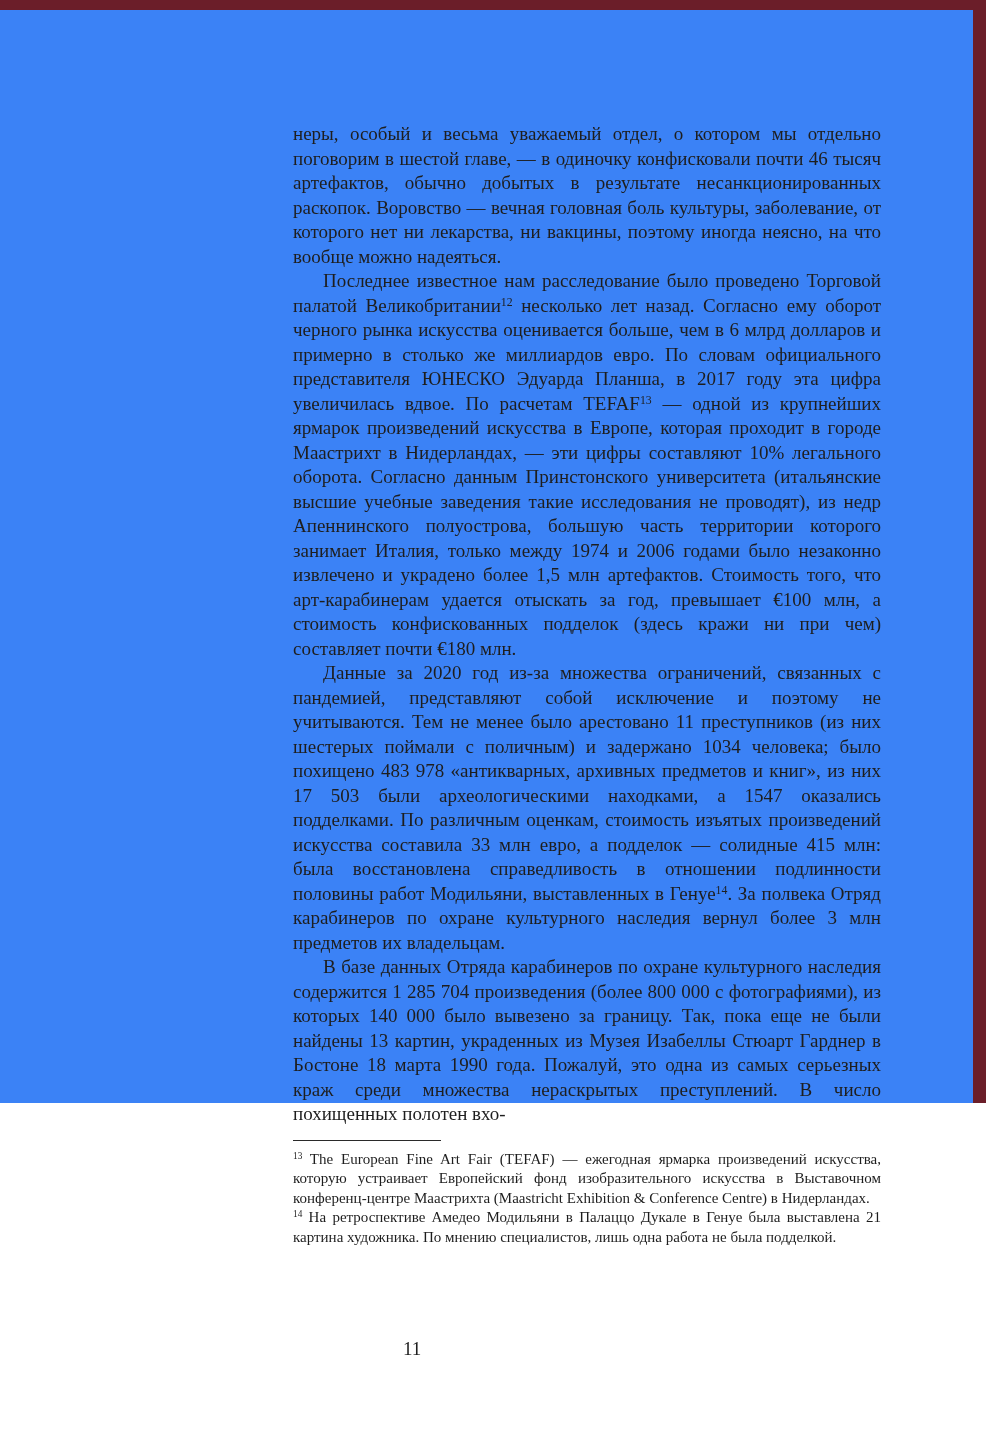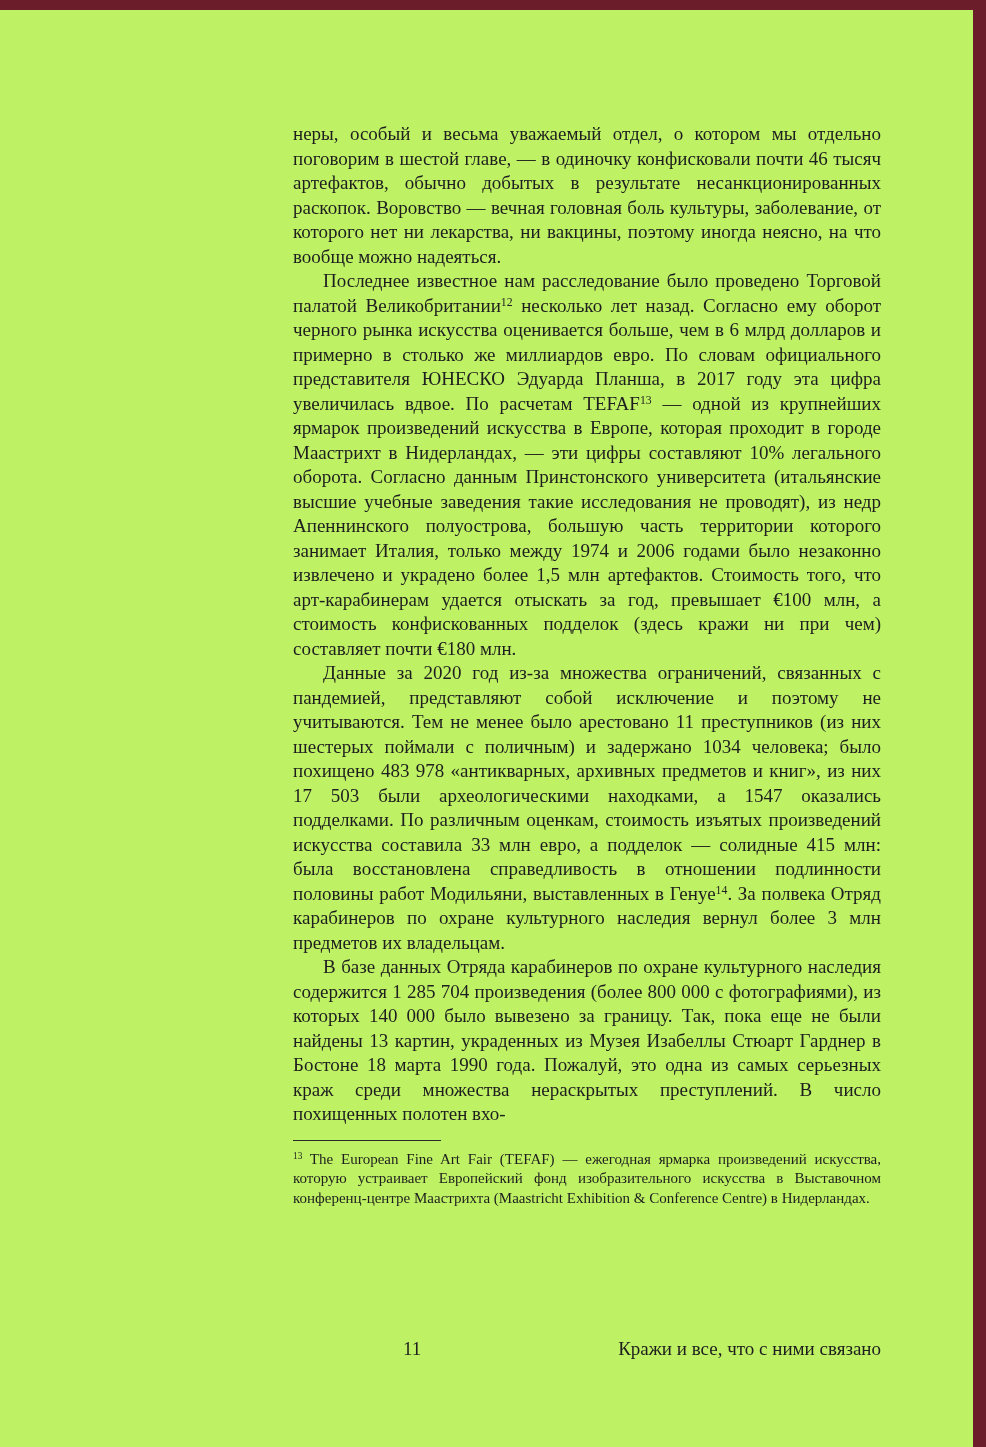--- a/index.html
+++ b/index.html
@@ -5,21 +5,21 @@
   :root { --accent: #6b1e29; }
   * { box-sizing: border-box; }
   html, body { margin: 0; padding: 0; }
   body {
     width: 986px; height: 1447px;
     background: #ffffff;
     font-family: "Liberation Serif", "DejaVu Serif", serif;
     color: #1e1e1e;
     overflow: hidden;
   }
-  .page { position: relative; width: 986px; height: 1447px; background: #bef264; }
+  .page { position: relative; width: 986px; height: 1103px; background: #3b82f6; }
   .edge-top { position: absolute; top: 0; left: 0; width: 100%; height: 10px; background: var(--accent); }
   .edge-right { position: absolute; top: 0; right: 0; width: 13px; height: 100%; background: var(--accent); }
 
   .text-block {
     position: absolute; left: 293px; top: 122px; width: 588px;
   }
   p.para {
     margin: 0;
     font-size: 19px;
     line-height: 24.5px;
@@ -67,20 +67,20 @@
   <main class="text-block">
     <section id="paragraphs">
         <p class="para"><span>неры, особый и весьма уважаемый отдел, о котором мы отдельно поговорим в шестой главе, — в одиночку конфисковали почти 46 тысяч артефактов, обычно добытых в результате несанкционированных раскопок. Воровство — вечная головная боль культуры, заболевание, от которого нет ни лекарства, ни вакцины, поэтому иногда неясно, на что вообще можно надеяться.</span></p>
         <p class="para indent"><span>Последнее известное нам расследование было проведено Торговой палатой Великобритании</span><sup>12</sup><span> несколько лет назад. Согласно ему оборот черного рынка искусства оценивается больше, чем в 6 млрд долларов и примерно в столько же миллиардов евро. По словам официального представителя ЮНЕСКО Эдуарда Планша, в 2017 году эта цифра увеличилась вдвое. По расчетам TEFAF</span><sup>13</sup><span> — одной из крупнейших ярмарок произведений искусства в Европе, которая проходит в городе Маастрихт в Нидерландах, — эти цифры составляют 10% легального оборота. Согласно данным Принстонского университета (итальянские высшие учебные заведения такие исследования не проводят), из недр Апеннинского полуострова, большую часть территории которого занимает Италия, только между 1974 и 2006 годами было незаконно извлечено и украдено более 1,5 млн артефактов. Стоимость того, что арт-карабинерам удается отыскать за год, превышает €100 млн, а стоимость конфискованных подделок (здесь кражи ни при чем) составляет почти €180 млн.</span></p>
         <p class="para indent"><span>Данные за 2020 год из-за множества ограничений, связанных с пандемией, представляют собой исключение и поэтому не учитываются. Тем не менее было арестовано 11 преступников (из них шестерых поймали с поличным) и задержано 1034 человека; было похищено 483 978 «антикварных, архивных предметов и книг», из них 17 503 были археологическими находками, а 1547 оказались подделками. По различным оценкам, стоимость изъятых произведений искусства составила 33 млн евро, а подделок — солидные 415 млн: была восстановлена справедливость в отношении подлинности половины работ Модильяни, выставленных в Генуе</span><sup>14</sup><span>. За полвека Отряд карабинеров по охране культурного наследия вернул более 3 млн предметов их владельцам.</span></p>
         <p class="para indent"><span>В базе данных Отряда карабинеров по охране культурного наследия содержится 1 285 704 произведения (более 800 000 с фотографиями), из которых 140 000 было вывезено за границу. Так, пока еще не были найдены 13 картин, украденных из Музея Изабеллы Стюарт Гарднер в Бостоне 18 марта 1990 года. Пожалуй, это одна из самых серьезных краж среди множества нераскрытых преступлений. В число похищенных полотен вхо-</span></p>
       </section>
     <div class="footnote-rule"></div>
     <section id="footnotes">
         <p class="footnote"><sup>13</sup><span> The European Fine Art Fair (TEFAF) — ежегодная ярмарка произведений искусства, которую устраивает Европейский фонд изобразительного искусства в Выставочном конференц-центре Маастрихта (Maastricht Exhibition &amp; Conference Centre) в Нидерландах.</span></p>
+        <p class="footnote"><sup>14</sup><span> На ретроспективе Амедео Модильяни в Палаццо Дукале в Генуе была выставлена 21 картина художника. По мнению специалистов, лишь одна работа не была подделкой.</span></p>
       </section>
   </main>
 
   <footer class="page-footer">
     <span class="page-number">11</span>
-    <span class="running-title">Кражи и все, что с ними связано</span>
   </footer>
 </div>
 
 </body></html>

